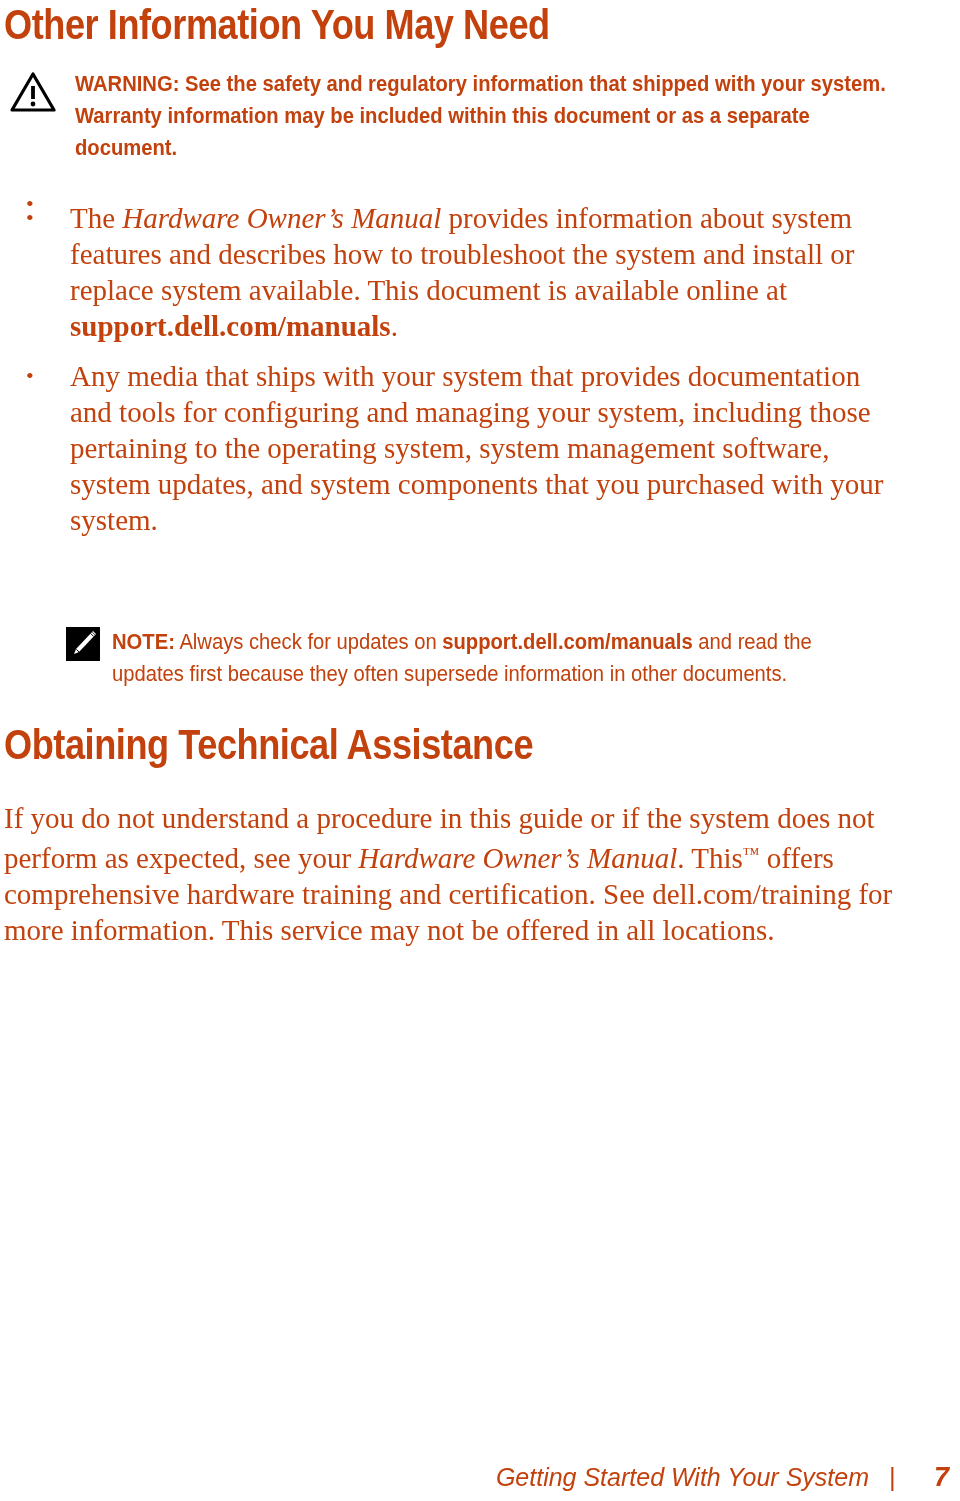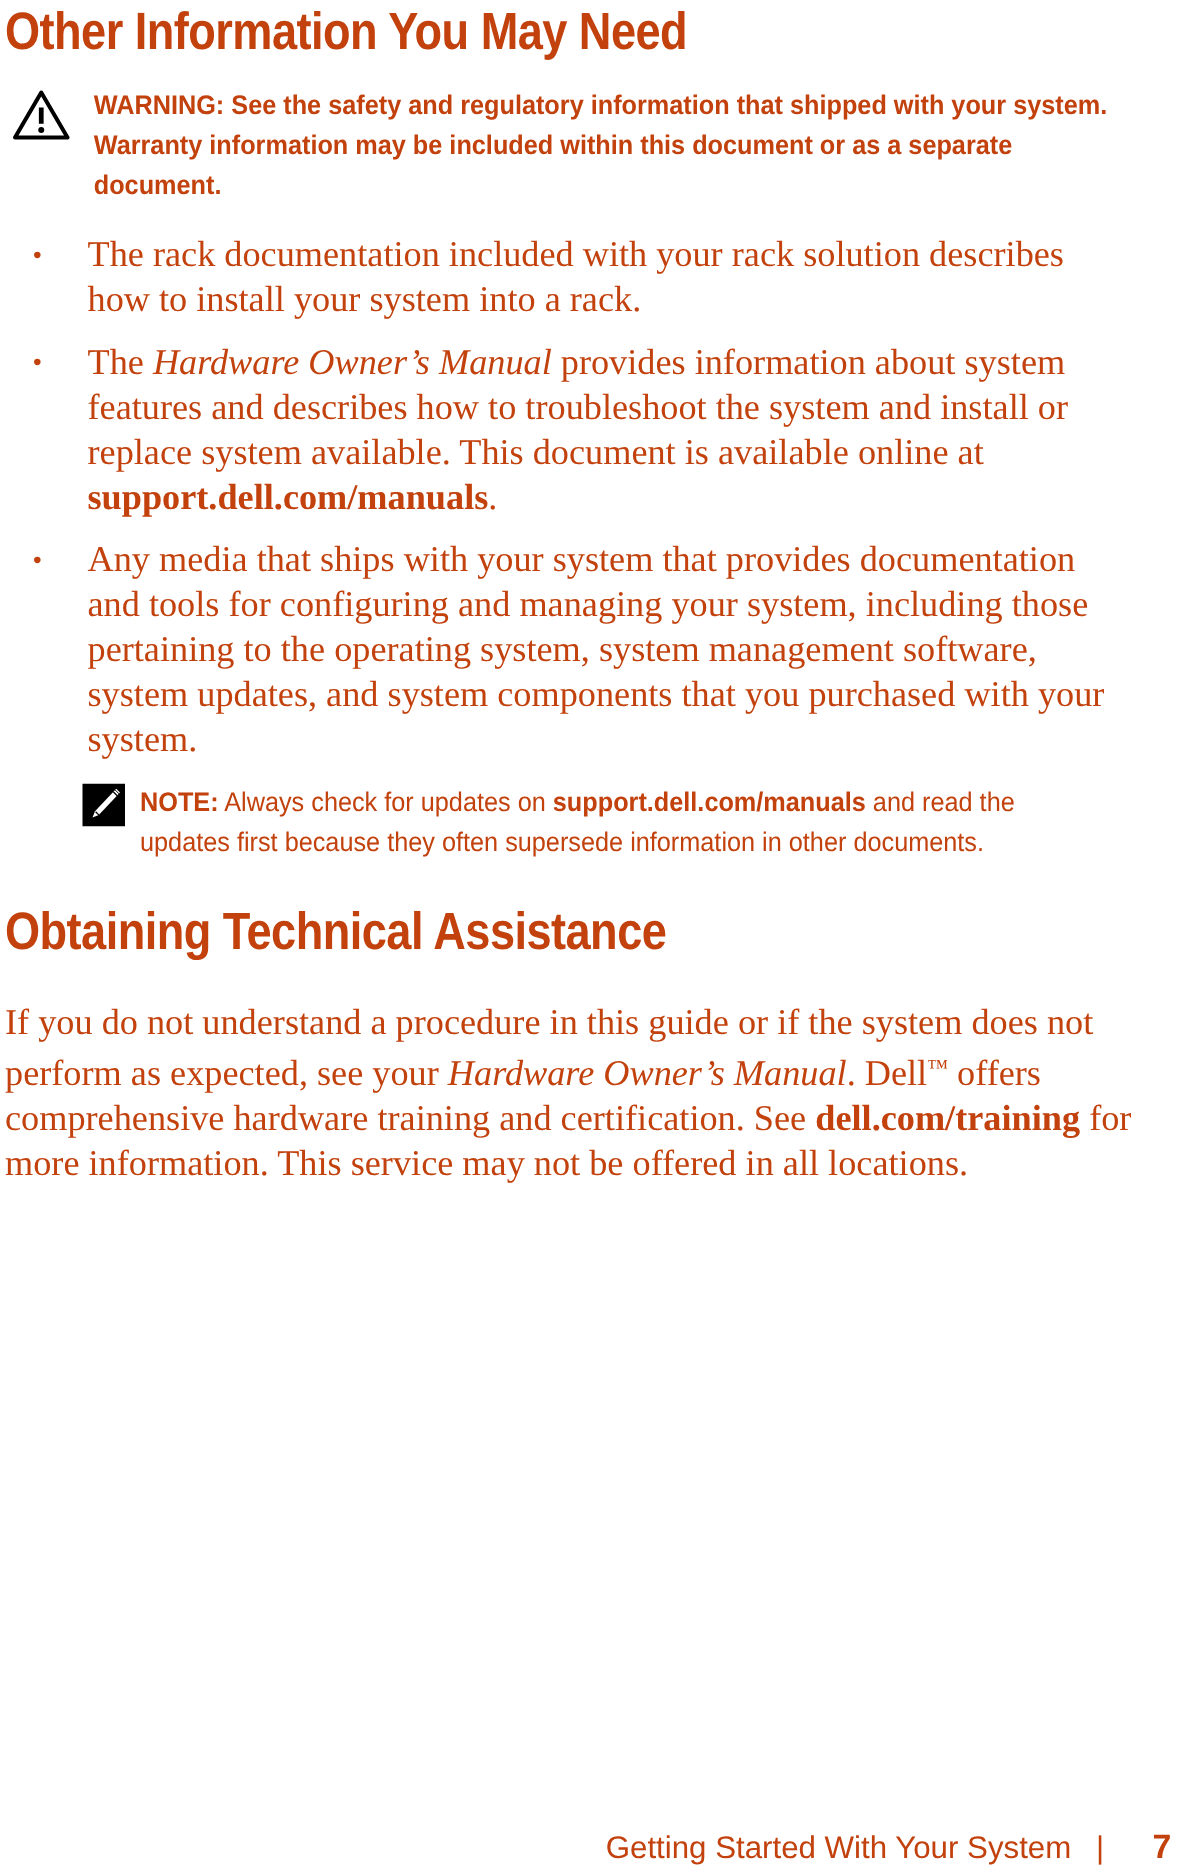--- a/index.html
+++ b/index.html
@@ -94,34 +94,35 @@
   
   .body-para {
     position: absolute;
     left: 4px;
     top: 800px;
     width: 930px;
     font-size: 29px;
     line-height: 36px;
   }
   .body-para i { font-style: italic; }
-  .body-para b { font-weight: bold; }
+  .body-para b { font-weight: normal; }
   .tm { font-size: 17px; vertical-align: 9px; }
 
   
   .footer {
     position: absolute;
-    left: 0;
+    left: 12px;
     top: 1462px;
     width: 937px;
     text-align: right;
     font-family: "Liberation Sans Narrow", "Liberation Sans", sans-serif;
     font-size: 25px;
     line-height: 30px;
     white-space: nowrap;
+    font-style: italic;
   }
   .footer .sep {
     display: inline-block;
     width: 46px;
     text-align: center;
     font-weight: normal;
   }
   .footer .pageno {
     display: inline-block;
     width: 34px;
@@ -143,21 +144,20 @@
     <circle cx="23" cy="32" r="2.4" fill="#000"></circle>
   </svg>
   <div class="admon" id="warning-block">
     <span class="lead">WARNING:</span><span> See the safety and regulatory information that shipped with your system. Warranty information may be included within this document or as a separate document.</span>
   </div>
 
   <div class="bullet-list">
 
     <div class="bullet-item">
       <span class="dot">•</span>
-      <span>The rack documentation included with your rack solution describes how to install your system into a rack.</span>
     </div>
 
     <div class="bullet-item">
       <span class="dot">•</span>
       <span>The </span><i>Hardware Owner’s Manual</i><span> provides information about system features and describes how to troubleshoot the system and install or replace system available. This document is available online at </span><b>support.dell.com/manuals</b><span>.</span>
     </div>
 
     <div class="bullet-item">
       <span class="dot">•</span>
       <span>Any media that ships with your system that provides documentation and tools for configuring and managing your system, including those pertaining to the operating system, system management software, system updates, and system components that you purchased with your system.</span>
@@ -173,20 +173,20 @@
       <path d="M26.2 5.0 L29.3 8.1" stroke="#000000" stroke-width="0.8" fill="none"></path>
     </svg>
   </div>
   <div class="admon" id="note-block">
     <span class="lead">NOTE:</span><span> Always check for updates on </span><b>support.dell.com/manuals</b><span> and read the updates first because they often supersede information in other documents.</span>
   </div>
 
   <div class="h1" id="section-title">Obtaining Technical Assistance</div>
 
   <div class="body-para">
-    <span>If you do not understand a procedure in this guide or if the system does not perform as expected, see your </span><i>Hardware Owner’s Manual</i><span>. Dell</span><span class="tm">™</span><span> offers comprehensive hardware training and certification. See </span><b>dell.com/training</b><span> for more information. This service may not be offered in all locations.</span>
+    <span>If you do not understand a procedure in this guide or if the system does not perform as expected, see your </span><i>Hardware Owner’s Manual</i><span>. This</span><span class="tm">™</span><span> offers comprehensive hardware training and certification. See </span><b>dell.com/training</b><span> for more information. This service may not be offered in all locations.</span>
   </div>
 
   <div class="footer">
     <span>Getting Started With Your System</span><span class="sep">|</span><span class="pageno">7</span>
   </div>
 
 </div>
 
 </body></html>

